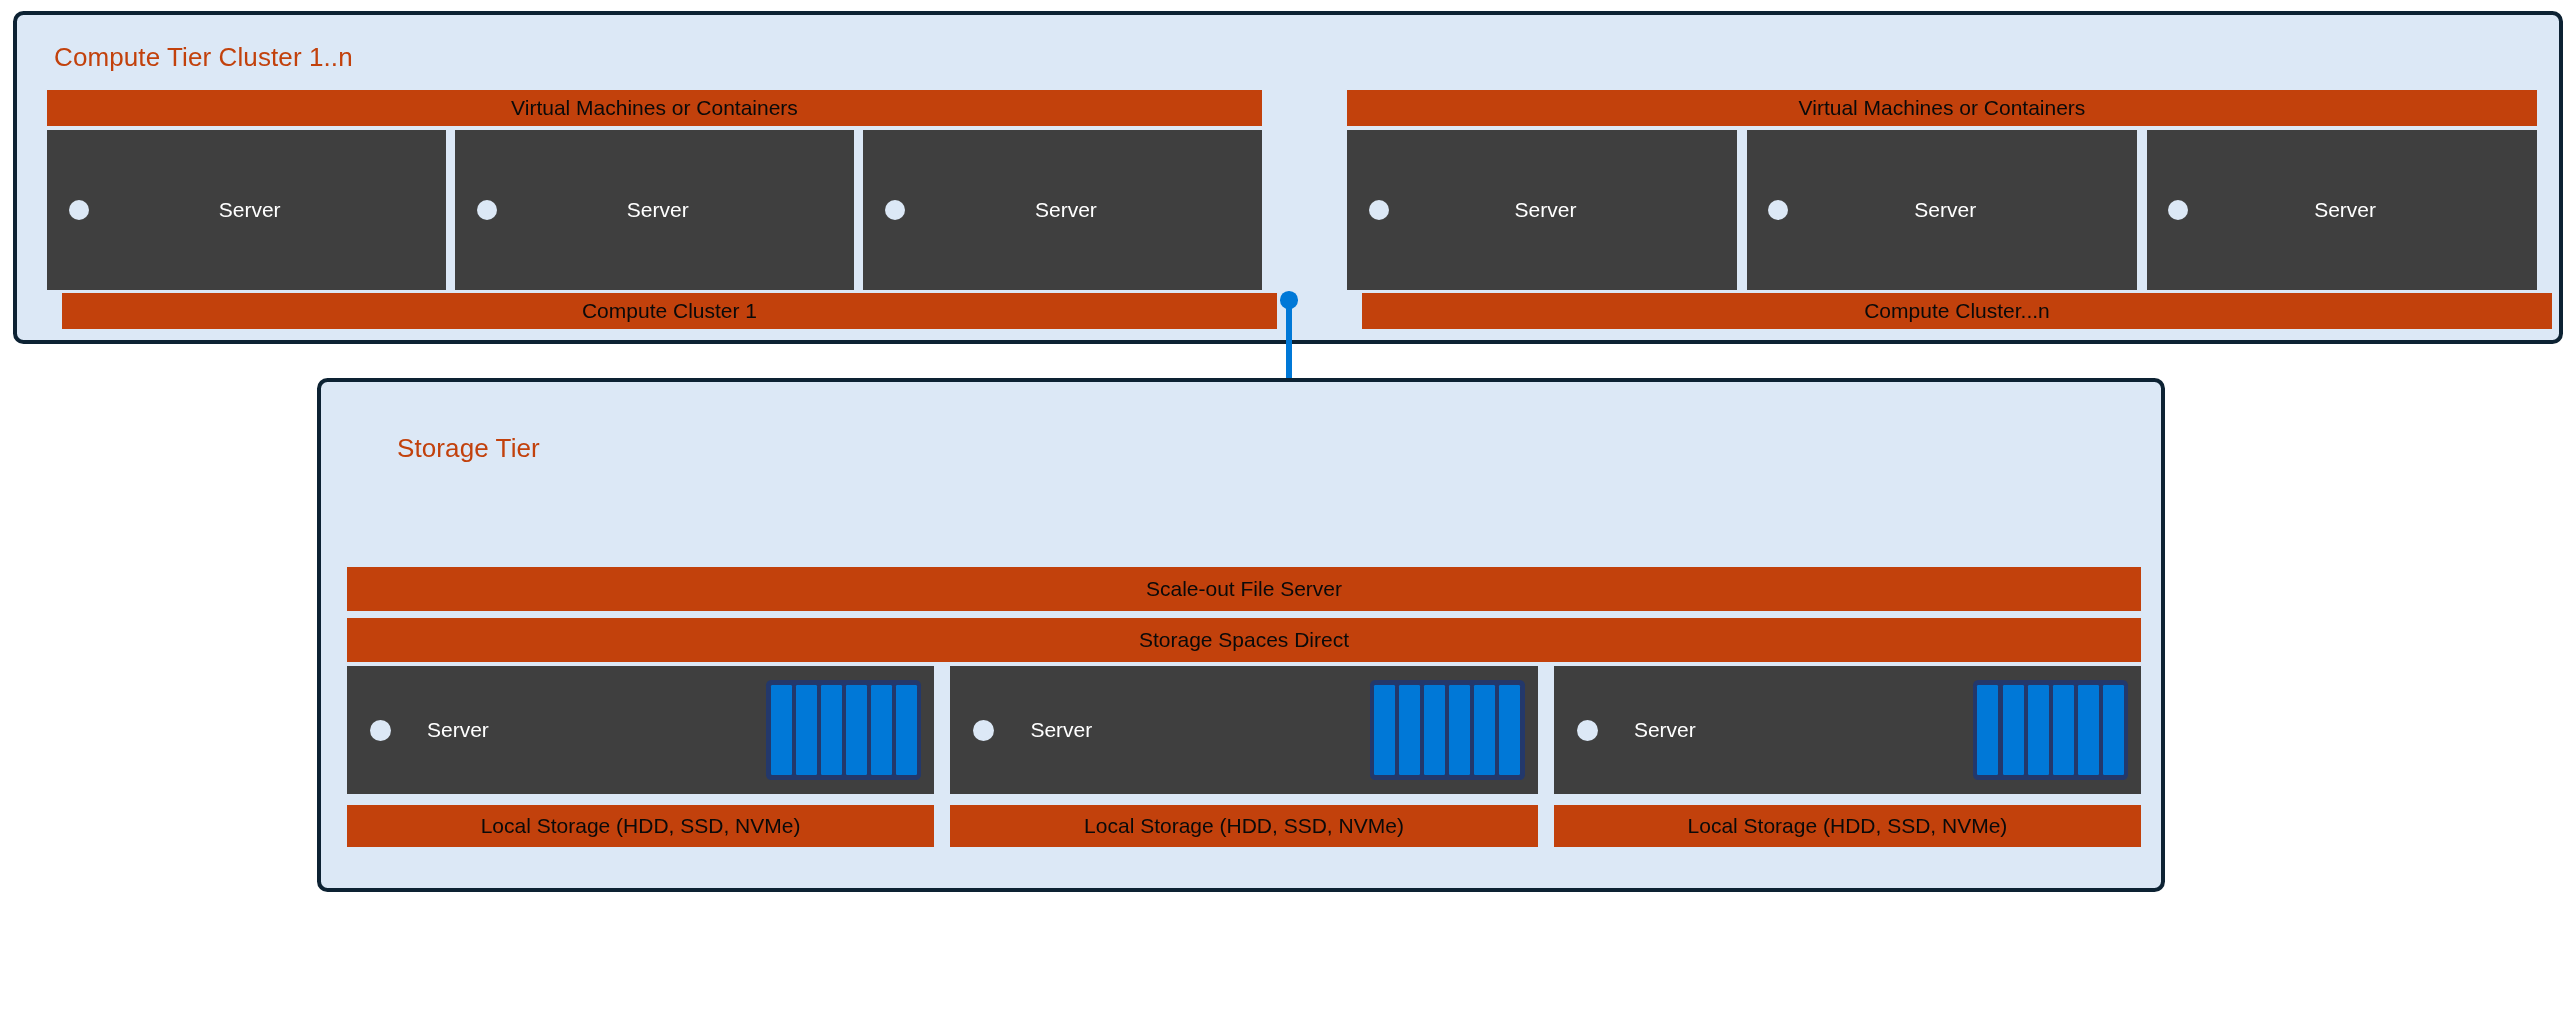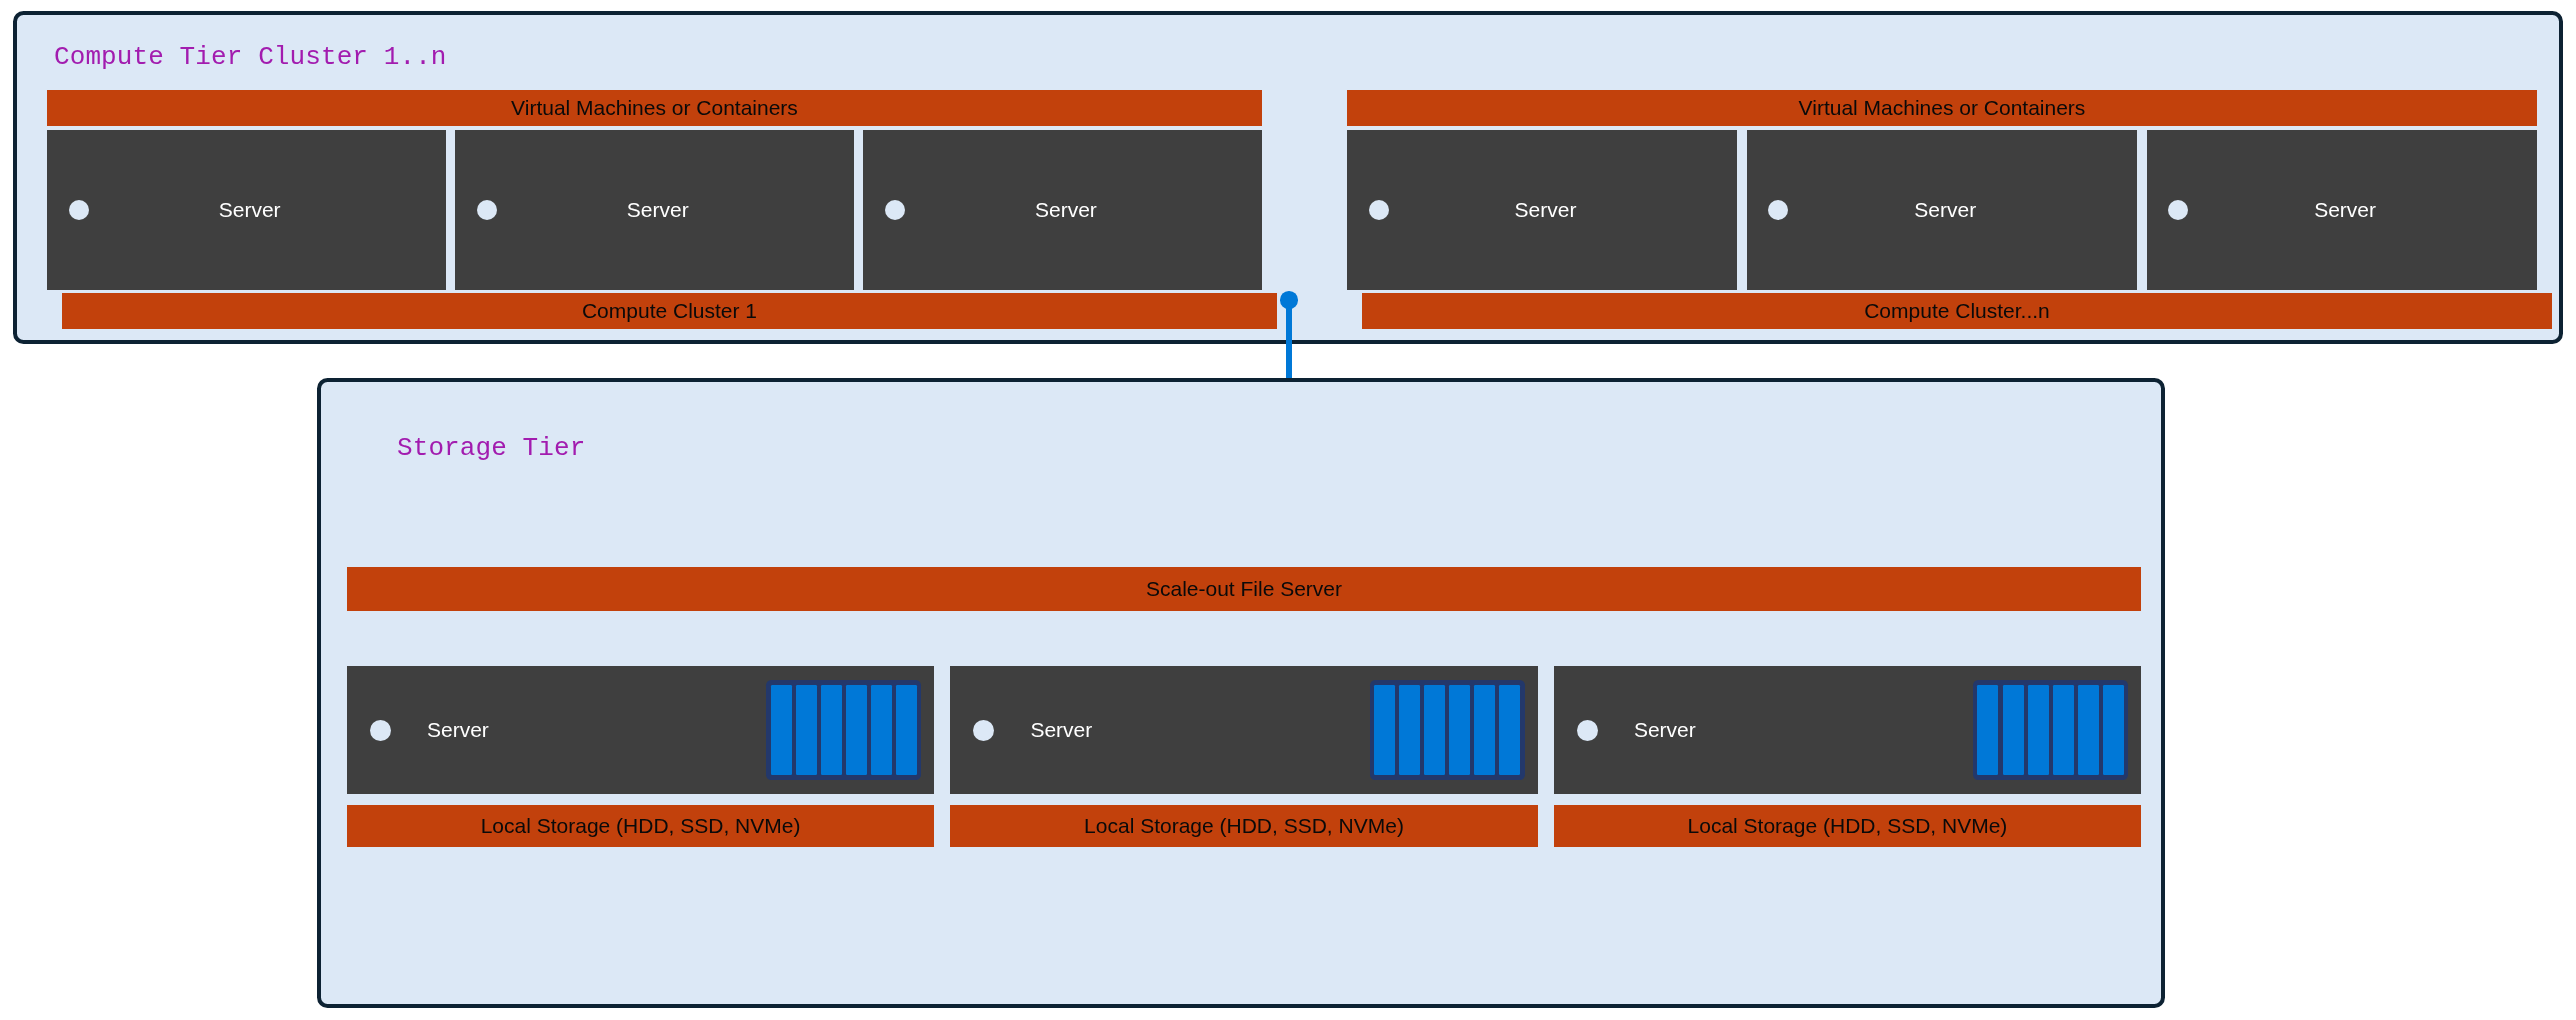--- a/index.html
+++ b/index.html
@@ -17,29 +17,28 @@
 
   
   .tier-panel {
     position: absolute;
     background: #dce8f6;
     border: 4.1px solid #0d2233;
     border-radius: 10.5px;
   }
 
   #compute-tier { left: 13px; top: 10.5px; width: 2550px; height: 333px; }
-  #storage-tier { left: 317px; top: 378px; width: 1848px; height: 630px; }
+  #storage-tier { left: 317px; top: 378px; width: 1848px; height: 514px; }
 
   .tier-title {
     position: absolute;
     font-size: 26px;
-    color: #a21caf;
+    color: #c2410c;
     letter-spacing: 0.1px;
     white-space: nowrap;
-    font-family: Liberation Mono, monospace;
   }
   #compute-tier .tier-title { left: 37px; top: 27px; }
   #storage-tier .tier-title { left: 76px; top: 51px; }
 
   
   .gray-bar {
     position: absolute;
     background: #c2410c;
     display: flex;
     align-items: center;
@@ -238,20 +237,21 @@
     <svg viewBox="0 0 180 100" xmlns="http://www.w3.org/2000/svg">
       <path d="M8 14 A8 8 0 0 1 16 6 L62 6 A8 8 0 0 1 67.5 8.3 L84 24 L164 24 A8 8 0 0 1 172 32 L172 90 A8 8 0 0 1 164 98 L16 98 A8 8 0 0 1 8 90 Z" fill="#0078d7"></path>
     </svg>
   </div>
 
   <div class="tier-panel" id="storage-tier">
 
     <div class="tier-title">Storage Tier</div>
 
     <div class="gray-bar layer-bar" id="layer-1">Scale-out File Server</div>
+    <div class="gray-bar layer-bar" id="layer-2">Storage Spaces Direct</div>
 
     <div id="storage-node-row">
 
       <div class="storage-node">
         <div class="node-body">
           <span class="status-dot"></span>
           <span class="server-label">Server</span>
           <span class="disk-array">
             <span class="disk"></span>
             <span class="disk"></span>

